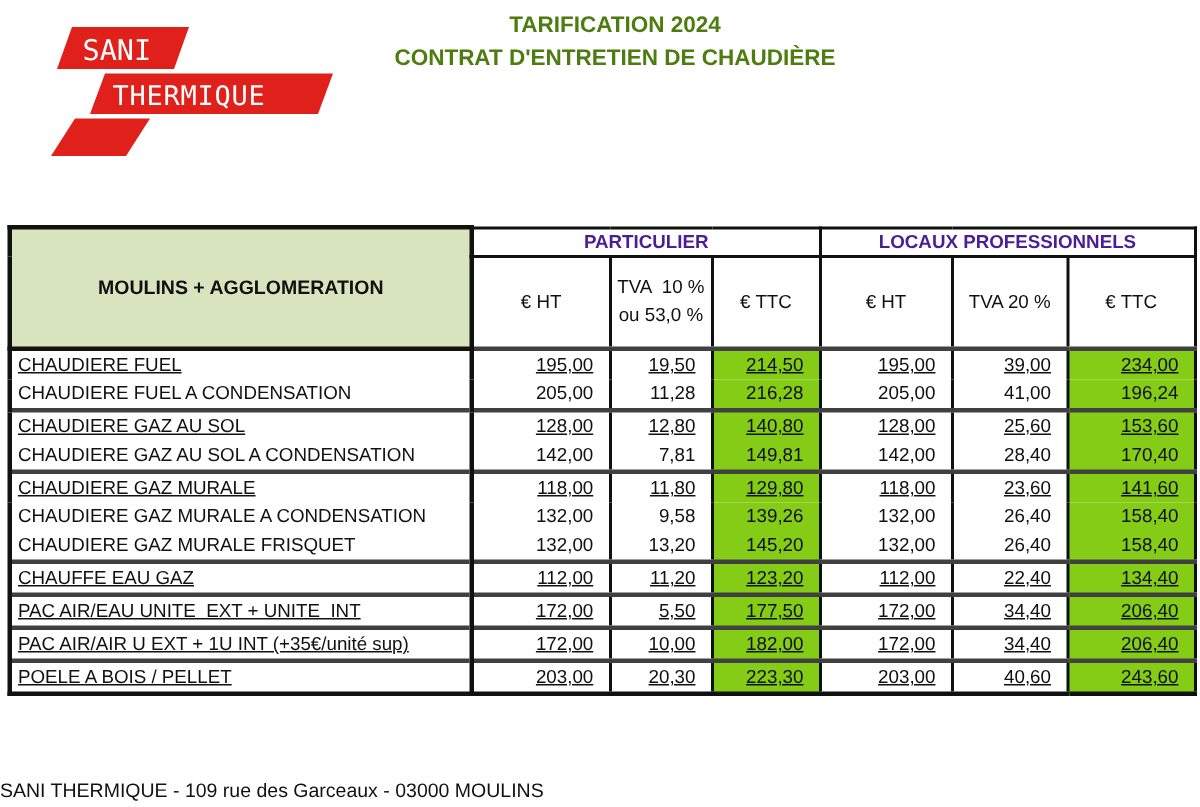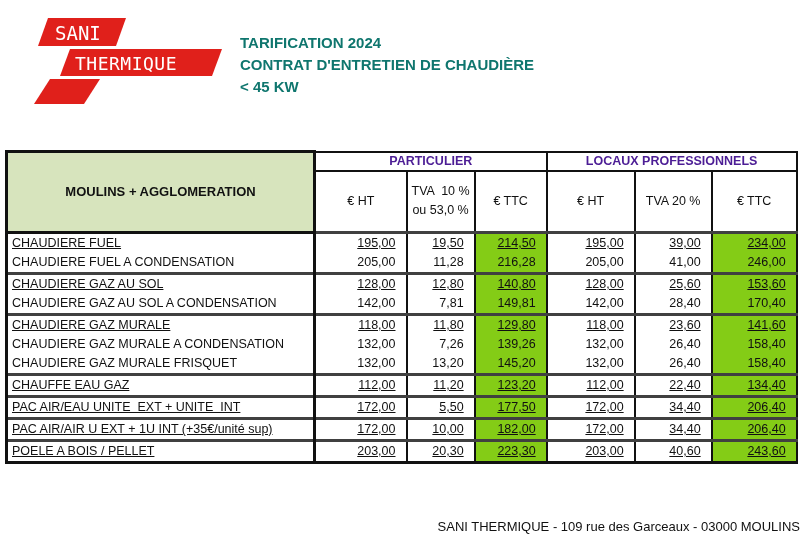--- a/index.html
+++ b/index.html
@@ -1,46 +1,45 @@
 <!DOCTYPE html>
 <html><head>
 <meta charset="utf-8">
 <style>
   html, body { margin:0; padding:0; background:#ffffff; }
   body { width:800px; height:538px; position:relative; overflow:hidden; font-family:"Liberation Sans", sans-serif; color:#111; }
   .logo { position:absolute; left:30px; top:8px; width:200px; height:100px; }
-  .title-block { position:absolute; left:240px; top:32px; width:340px; font-weight:bold; font-size:15px; line-height:22px; color:#0f766e; }
+  .title-block { position:absolute; left:240px; top:6px; width:340px; text-align:center; font-weight:bold; font-size:15px; line-height:22px; color:#4d7c0f; }
   .title-block div { white-space:nowrap; }
   .tbl { position:absolute; left:5px; top:150px; border-collapse:collapse; table-layout:fixed; font-size:12.5px; }
   .tbl td { padding:0 4px; white-space:nowrap; }
   .hdr-label { background:#d7e4bd; border:3px solid #111; text-align:center; font-weight:bold; font-size:13px; }
   .grp { border:2px solid #111; text-align:center; font-weight:bold; color:#4c1d95; font-size:12.5px; height:17px; }
   .sub { border:2px solid #111; border-top:1px solid #111; text-align:center; height:59px; font-size:12.5px; line-height:19px; }
   .lbl { border-left:3px solid #111; border-right:3px solid #111; text-align:left; height:19px; }
   .num { text-align:right; padding-right:10px !important; border-left:2px solid #111; border-right:2px solid #111; }
   .ttc { background:#84cc16; }
   tr.gstart td { border-top:3px solid #404040;text-decoration:underline; }
   tr.last td { border-bottom:3px solid #111; }
-  .footer { position:absolute; left:0; width:800px; top:519px; text-align:right; font-size:13px; color:#111; }
+  .footer { position:absolute; left:0; width:800px; top:519px; text-align:left; font-size:13px; color:#111; }
 </style>
 </head>
 <body>
 
 <svg class="logo" viewBox="0 0 200 100" xmlns="http://www.w3.org/2000/svg">
   <polygon points="18,10 96,10 86,38 8,38" fill="#e0201b"></polygon>
   <polygon points="40,41 192,41 182,68 30,68" fill="#e0201b"></polygon>
   <polygon points="20,71 70,71 54,96 4,96" fill="#e0201b"></polygon>
   <text x="25" y="32" fill="#ffffff" font-family="DejaVu Sans Mono, monospace" font-size="19">SANI</text>
   <text x="45" y="62" fill="#ffffff" font-family="DejaVu Sans Mono, monospace" font-size="18" letter-spacing="0.5">THERMIQUE</text>
 </svg>
 
 <div class="title-block">
   <div>TARIFICATION 2024</div>
   <div>CONTRAT D'ENTRETIEN DE CHAUDIÈRE</div>
-  <div>&lt; 45 KW</div>
 </div>
 
 <table class="tbl">
   <colgroup>
     <col style="width:308px">
     <col style="width:92px">
     <col style="width:68px">
     <col style="width:72px">
     <col style="width:88px">
     <col style="width:77px">
@@ -73,21 +72,21 @@
     <td class="num">39,00</td>
     <td class="num ttc">234,00</td>
   </tr>
   <tr>
     <td class="lbl">CHAUDIERE FUEL A CONDENSATION</td>
     <td class="num">205,00</td>
     <td class="num">11,28</td>
     <td class="num ttc">216,28</td>
     <td class="num">205,00</td>
     <td class="num">41,00</td>
-    <td class="num ttc">246,00</td>
+    <td class="num ttc">196,24</td>
   </tr>
 
   <tr class="gstart">
     <td class="lbl">CHAUDIERE GAZ AU SOL</td>
     <td class="num">128,00</td>
     <td class="num">12,80</td>
     <td class="num ttc">140,80</td>
     <td class="num">128,00</td>
     <td class="num">25,60</td>
     <td class="num ttc">153,60</td>
@@ -107,21 +106,21 @@
     <td class="num">118,00</td>
     <td class="num">11,80</td>
     <td class="num ttc">129,80</td>
     <td class="num">118,00</td>
     <td class="num">23,60</td>
     <td class="num ttc">141,60</td>
   </tr>
   <tr>
     <td class="lbl">CHAUDIERE GAZ MURALE A CONDENSATION</td>
     <td class="num">132,00</td>
-    <td class="num">7,26</td>
+    <td class="num">9,58</td>
     <td class="num ttc">139,26</td>
     <td class="num">132,00</td>
     <td class="num">26,40</td>
     <td class="num ttc">158,40</td>
   </tr>
   <tr>
     <td class="lbl">CHAUDIERE GAZ MURALE FRISQUET</td>
     <td class="num">132,00</td>
     <td class="num">13,20</td>
     <td class="num ttc">145,20</td>

